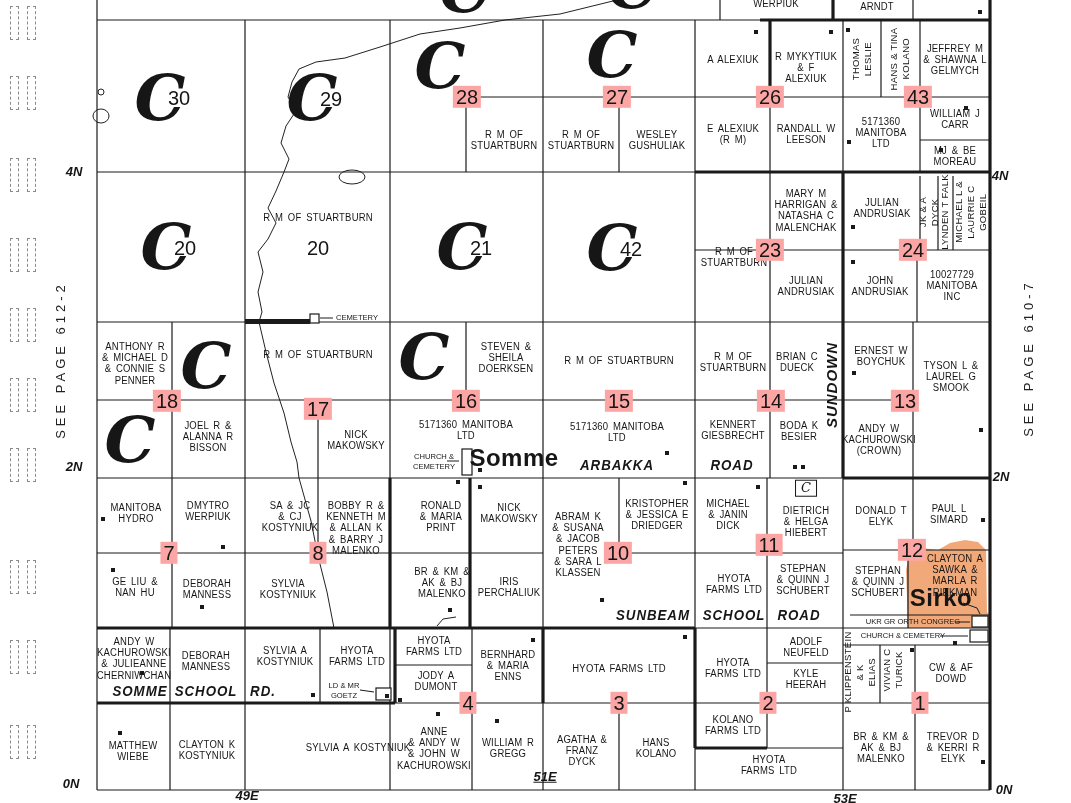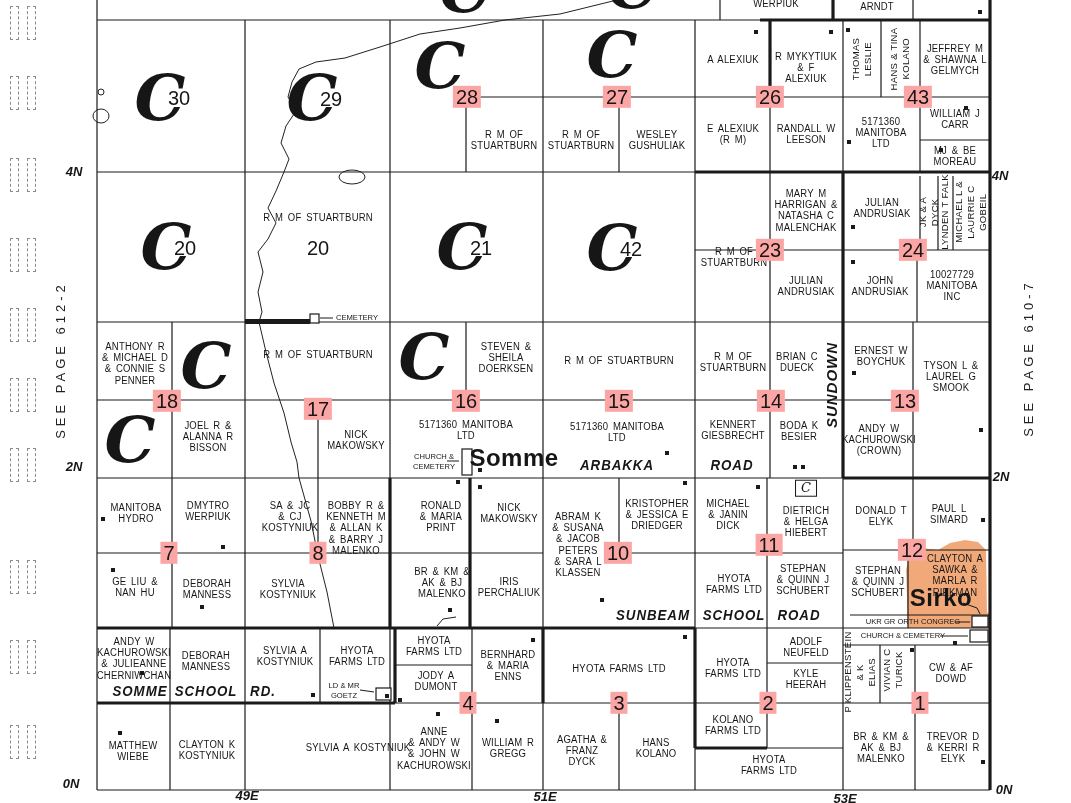--- a/index.html
+++ b/index.html
@@ -426,21 +426,21 @@
 &amp; KERRI R
 ELYK</div>
       <div class="lb tny" style="left: 357px; top: 318px;">CEMETERY</div>
       <div class="lb edge" style="left: 74px; top: 172px;">4N</div>
       <div class="lb edge" style="left: 74px; top: 467px;">2N</div>
       <div class="lb edge" style="left: 71px; top: 784px;">0N</div>
       <div class="lb edge" style="left: 1000px; top: 176px;">4N</div>
       <div class="lb edge" style="left: 1001px; top: 477px;">2N</div>
       <div class="lb edge" style="left: 1004px; top: 790px;">0N</div>
       <div class="lb edge" style="left: 247px; top: 796px;">49E</div>
-      <div class="lb edge" style="left: 545px; top: 797px;">51E</div>
+      <div class="lb edge" style="left: 545px; top: 777px; text-decoration: underline;">51E</div>
       <div class="lb edge" style="left: 845px; top: 799px;">53E</div>
     </div>
   <div class="vpage" style="left:60px;top:360px;">SEE PAGE 612-2</div>
   <div class="vpage" style="left:1028px;top:358px;">SEE PAGE 610-7</div>
 <div class="regmark" style="left: 10px; top: 6px;"></div>
     <div class="regmark" style="left: 27px; top: 6px;"></div>
     <div class="regmark" style="left: 10px; top: 76px;"></div>
     <div class="regmark" style="left: 27px; top: 76px;"></div>
     <div class="regmark" style="left: 10px; top: 158px;"></div>
     <div class="regmark" style="left: 27px; top: 158px;"></div>

